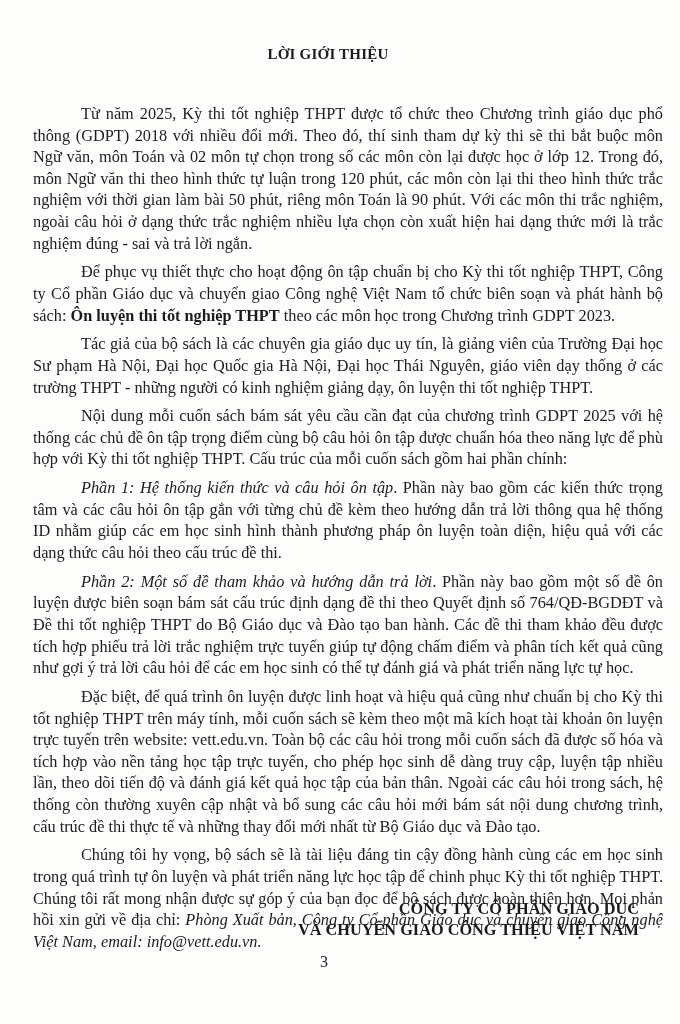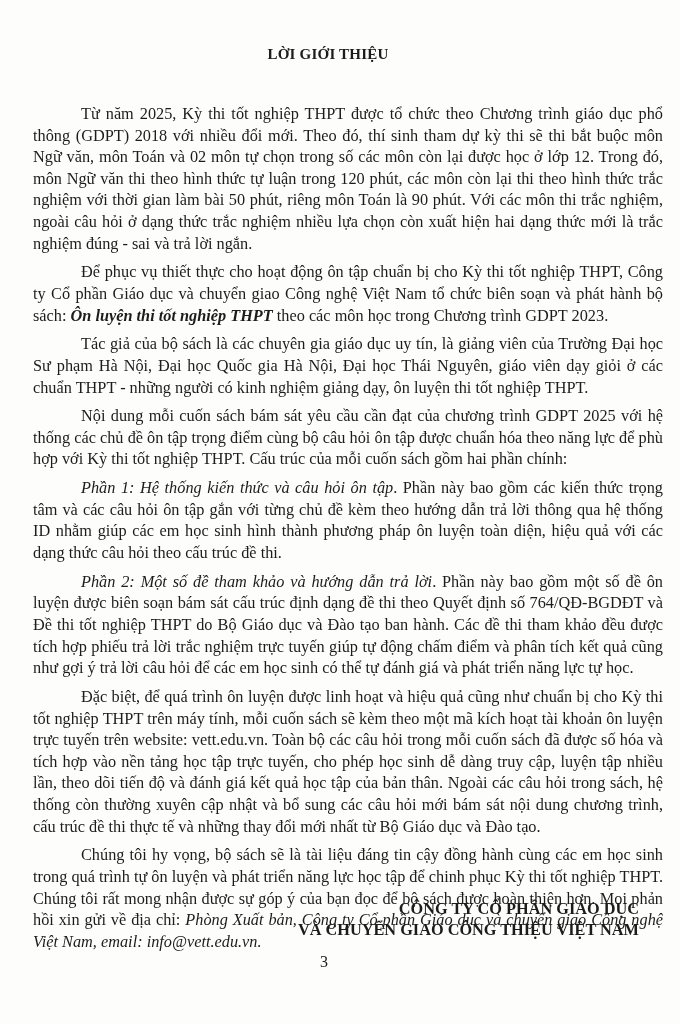--- a/index.html
+++ b/index.html
@@ -39,21 +39,21 @@
       font-size: 16.3px;
       line-height: 21.6px;
       text-align: justify;
       margin-left: 20px;
     }
     .body-text p {
       margin: 0 0 7.2px 0;
       text-indent: 48px;
     }
     .body-text em { font-style: italic; }
-    .body-text strong.bi { font-weight: bold; font-style: italic; }
+    .body-text strong.bi { font-weight: bold; }
     .signature {
       position: absolute;
       top: 898px;
       right: 41px;
       text-align: right;
       font-weight: bold;
       font-size: 16.3px;
       line-height: 21px;
     }
     .page-number {
@@ -70,21 +70,21 @@
   <div class="title">LỜI GIỚI THIỆU</div>
 
   <div class="body-text">
     <p>
       <span>Từ năm 2025, Kỳ thi tốt nghiệp THPT được tổ chức theo Chương trình giáo dục phổ thông (GDPT) 2018 với nhiều đổi mới. Theo đó, thí sinh tham dự kỳ thi sẽ thi bắt buộc môn Ngữ văn, môn Toán và 02 môn tự chọn trong số các môn còn lại được học ở lớp 12. Trong đó, môn Ngữ văn thi theo hình thức tự luận trong 120 phút, các môn còn lại thi theo hình thức trắc nghiệm với thời gian làm bài 50 phút, riêng môn Toán là 90 phút. Với các môn thi trắc nghiệm, ngoài câu hỏi ở dạng thức trắc nghiệm nhiều lựa chọn còn xuất hiện hai dạng thức mới là trắc nghiệm đúng - sai và trả lời ngắn.</span>
     </p>
     <p>
       <span>Để phục vụ thiết thực cho hoạt động ôn tập chuẩn bị cho Kỳ thi tốt nghiệp THPT, Công ty Cổ phần Giáo dục và chuyển giao Công nghệ Việt Nam tổ chức biên soạn và phát hành bộ sách: </span><strong class="bi">Ôn luyện thi tốt nghiệp THPT</strong><span> theo các môn học trong Chương trình GDPT 2023.</span>
     </p>
     <p>
-      <span>Tác giả của bộ sách là các chuyên gia giáo dục uy tín, là giảng viên của Trường Đại học Sư phạm Hà Nội, Đại học Quốc gia Hà Nội, Đại học Thái Nguyên, giáo viên dạy giỏi ở các chuẩn THPT - những người có kinh nghiệm giảng dạy, ôn luyện thi tốt nghiệp THPT.</span>
+      <span>Tác giả của bộ sách là các chuyên gia giáo dục uy tín, là giảng viên của Trường Đại học Sư phạm Hà Nội, Đại học Quốc gia Hà Nội, Đại học Thái Nguyên, giáo viên dạy thống ở các trường THPT - những người có kinh nghiệm giảng dạy, ôn luyện thi tốt nghiệp THPT.</span>
     </p>
     <p>
       <span>Nội dung mỗi cuốn sách bám sát yêu cầu cần đạt của chương trình GDPT 2025 với hệ thống các chủ đề ôn tập trọng điểm cùng bộ câu hỏi ôn tập được chuẩn hóa theo năng lực để phù hợp với Kỳ thi tốt nghiệp THPT. Cấu trúc của mỗi cuốn sách gồm hai phần chính:</span>
     </p>
     <p>
       <em>Phần 1: Hệ thống kiến thức và câu hỏi ôn tập</em><span>. Phần này bao gồm các kiến thức trọng tâm và các câu hỏi ôn tập gắn với từng chủ đề kèm theo hướng dẫn trả lời thông qua hệ thống ID nhằm giúp các em học sinh hình thành phương pháp ôn luyện toàn diện, hiệu quả với các dạng thức câu hỏi theo cấu trúc đề thi.</span>
     </p>
     <p>
       <em>Phần 2: Một số đề tham khảo và hướng dẫn trả lời</em><span>. Phần này bao gồm một số đề ôn luyện được biên soạn bám sát cấu trúc định dạng đề thi theo Quyết định số 764/QĐ-BGDĐT và Đề thi tốt nghiệp THPT do Bộ Giáo dục và Đào tạo ban hành. Các đề thi tham khảo đều được tích hợp phiếu trả lời trắc nghiệm trực tuyến giúp tự động chấm điểm và phân tích kết quả cũng như gợi ý trả lời câu hỏi để các em học sinh có thể tự đánh giá và phát triển năng lực tự học.</span>
     </p>

